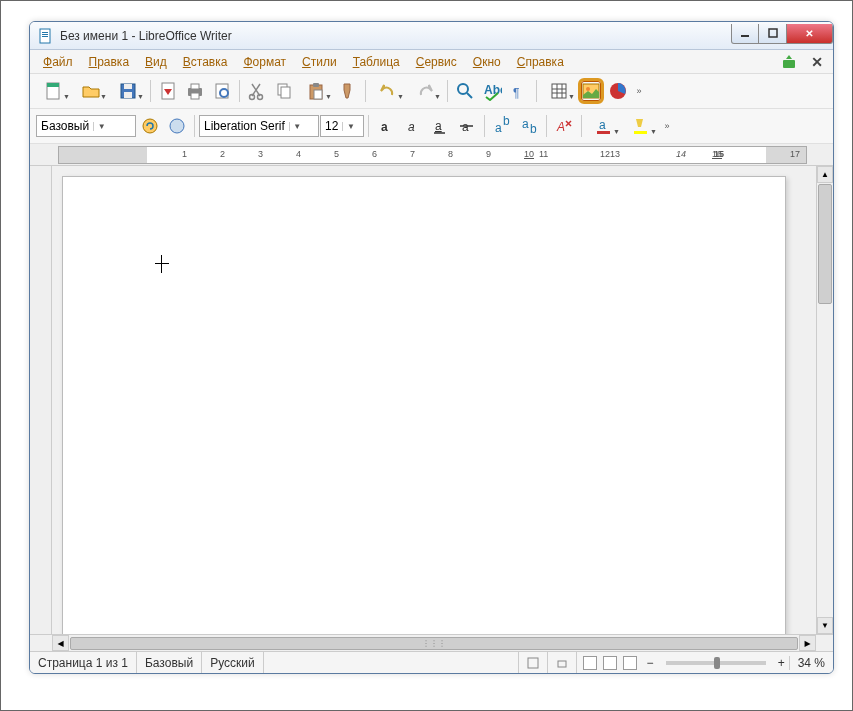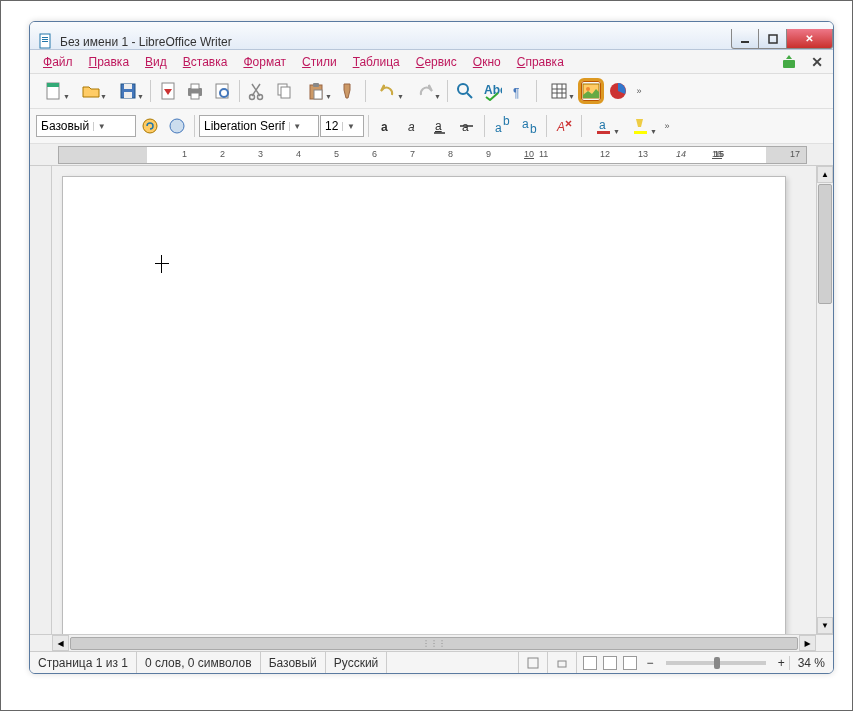--- a/index.html
+++ b/index.html
@@ -2,32 +2,32 @@
 <html><head>
 <meta charset="utf-8">
 <style>
 * { margin:0; padding:0; box-sizing:border-box; font-family:"Segoe UI",Tahoma,sans-serif; font-size:12px; }
 body { background:#fff; width:853px; height:711px; position:relative; overflow:hidden; }
 
 .outer-frame { position:absolute; inset:0; border:1px solid #666; background:#fff; padding:20px 18px 36px 28px; }
 .window { position:relative; width:100%; height:100%; border:1px solid #5a7aa0; border-radius:6px; background:#fff; box-shadow:0 0 6px rgba(0,0,0,0.15); display:flex; flex-direction:column; overflow:hidden; }
 
 
-.titlebar { height:28px; background:linear-gradient(#f9fbfd,#e4ecf7); border-bottom:1px solid #b8c6d9; display:flex; align-items:flex-end; padding:0 0 0 8px; }
+.titlebar { height:28px; background:linear-gradient(#f9fbfd,#e4ecf7); border-bottom:1px solid #b8c6d9; display:flex; align-items:center; padding:0 0 0 8px; }
 .titlebar .doc-icon { width:16px; height:16px; margin-right:6px; }
 .titlebar .title { flex:1; color:#333; }
 .win-btns { display:flex; height:20px; margin-top:-4px; }
 .win-btn { width:28px; height:20px; border:1px solid #888; border-top:none; display:flex; align-items:center; justify-content:center; font-size:10px; }
 .win-min { background:linear-gradient(#f5f8fc,#d7e3f2); border-radius:0 0 0 3px; }
 .win-max { background:linear-gradient(#f5f8fc,#d7e3f2); border-left:none; }
 .win-close { width:46px; background:linear-gradient(#e78,#c9302c); color:#fff; border-left:none; border-radius:0 0 3px 0; font-weight:bold; }
 
 
 .menubar { height:24px; background:#f5f5f5; border-bottom:1px solid #ddd; display:flex; align-items:center; padding:0 6px; gap:2px; }
-.menubar .item { padding:3px 7px; color:#be185d; cursor:default; }
+.menubar .item { padding:3px 7px; color:#a16207; cursor:default; }
 .menubar .item u { text-decoration:underline; }
 .menubar .spacer { flex:1; }
 .menubar .ext-icon { width:16px; height:16px; margin-right:8px; }
 .menubar .close-doc { font-size:14px; font-weight:bold; color:#444; padding:0 4px; }
 
 
 .toolbar { background:#f7f7f7; border-bottom:1px solid #e0e0e0; display:flex; align-items:center; padding:4px 6px; gap:1px; }
 .tb-btn { width:26px; height:26px; display:flex; align-items:center; justify-content:center; border:1px solid transparent; border-radius:3px; position:relative; }
 .tb-btn.dd { width:36px; }
 .tb-sep { width:1px; height:22px; background:#ccc; margin:0 3px; }
@@ -351,21 +351,21 @@
           <span class="num" style="left: 199px;">3</span>
           <span class="num" style="left: 237px;">4</span>
           <span class="num" style="left: 275px;">5</span>
           <span class="num" style="left: 313px;">6</span>
           <span class="num" style="left: 351px;">7</span>
           <span class="num" style="left: 389px;">8</span>
           <span class="num" style="left: 427px;">9</span>
           <span class="num" style="left: 465px; text-decoration: underline;">10</span>
           <span class="num" style="left: 480px;">11</span>
           <span class="num" style="left: 541px;">12</span>
-          <span class="num" style="left: 579px;">13</span>
+          <span class="num" style="left: 551px;">13</span>
           <span class="num" style="left: 617px; font-style: italic;">14</span>
           <span class="num" style="left: 655px; font-weight: bold;">15</span>
           <span class="num" style="left: 653px; text-decoration: underline;">16</span>
           <span class="num" style="left: 731px;">17</span>
         </div>
   </div>
 
   <div class="doc-area">
     <div class="ruler-v"></div>
     <div class="page-wrap">
@@ -387,21 +387,20 @@
     <div class="sbtn">◀</div>
     <div class="track">
           <div class="thumb">⋮⋮⋮</div>
         </div>
     <div class="sbtn">▶</div>
     <div style="width:17px"></div>
   </div>
 
   <div class="statusbar">
     <div class="cell">Страница 1 из 1</div>
-    <div class="cell">0 слов, 0 символов</div>
     <div class="cell">Базовый</div>
     <div class="cell">Русский</div>
     <div class="spacer"></div>
     <div class="cell" style="width:30px"></div>
     <div class="cell">
           <svg width="12" height="12">
             <rect x="1" y="1" width="10" height="10" fill="none" stroke="#888"></rect>
           </svg>
         </div>
     <div class="cell">

